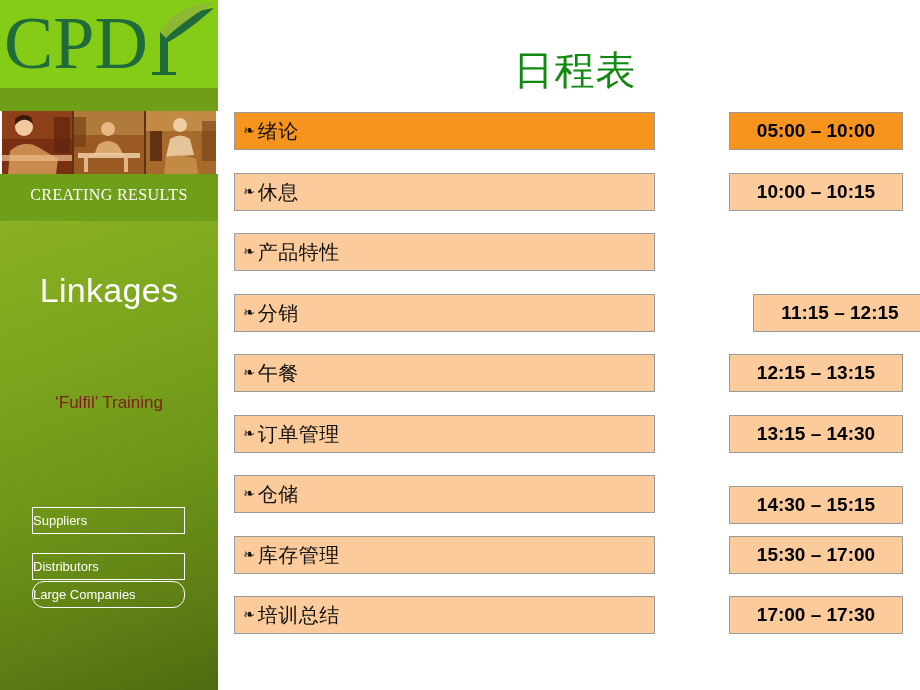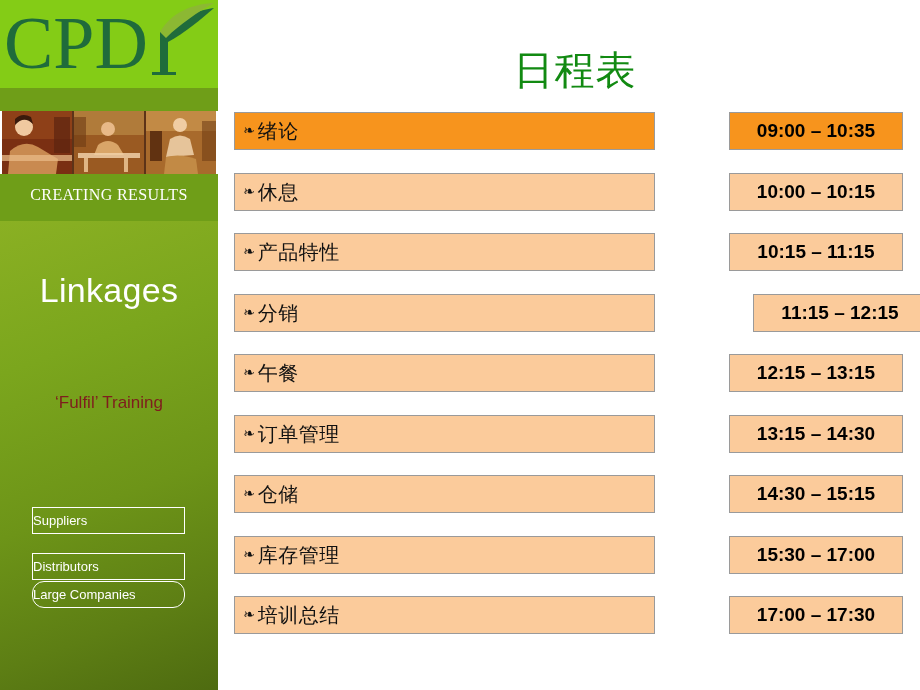--- a/index.html
+++ b/index.html
@@ -174,36 +174,33 @@
   </div>
 
   <div class="main-title">日程表</div>
 
   <div class="rows" id="rows">
       <div class="row topic fill-hi" style="top: 112px;">
         <span class="bullet">❧</span>
         <span class="label">绪论</span>
       </div>
       <div class="row time fill-hi" style="top: 112px;">
-        <span>09:00 – 10:35</span>
+        <span>05:00 – 10:00</span>
       </div>
       <div class="row topic fill-lo" style="top: 173px;">
         <span class="bullet">❧</span>
         <span class="label">休息</span>
       </div>
       <div class="row time fill-lo" style="top: 173px;">
         <span>10:00 – 10:15</span>
       </div>
       <div class="row topic fill-lo" style="top: 233px;">
         <span class="bullet">❧</span>
         <span class="label">产品特性</span>
       </div>
-      <div class="row time fill-lo" style="top: 233px;">
-        <span>10:15 – 11:15</span>
-      </div>
       <div class="row topic fill-lo" style="top: 294px;">
         <span class="bullet">❧</span>
         <span class="label">分销</span>
       </div>
       <div class="row time fill-lo" style="top: 294px; margin-left: 24px;">
         <span>11:15 – 12:15</span>
       </div>
       <div class="row topic fill-lo" style="top: 354px;">
         <span class="bullet">❧</span>
         <span class="label">午餐</span>
@@ -215,21 +212,21 @@
         <span class="bullet">❧</span>
         <span class="label">订单管理</span>
       </div>
       <div class="row time fill-lo" style="top: 415px;">
         <span>13:15 – 14:30</span>
       </div>
       <div class="row topic fill-lo" style="top: 475px;">
         <span class="bullet">❧</span>
         <span class="label">仓储</span>
       </div>
-      <div class="row time fill-lo" style="top: 475px;">
+      <div class="row time fill-lo" style="top: 486px;">
         <span>14:30 – 15:15</span>
       </div>
       <div class="row topic fill-lo" style="top: 536px;">
         <span class="bullet">❧</span>
         <span class="label">库存管理</span>
       </div>
       <div class="row time fill-lo" style="top: 536px;">
         <span>15:30 – 17:00</span>
       </div>
       <div class="row topic fill-lo" style="top: 596px;">

